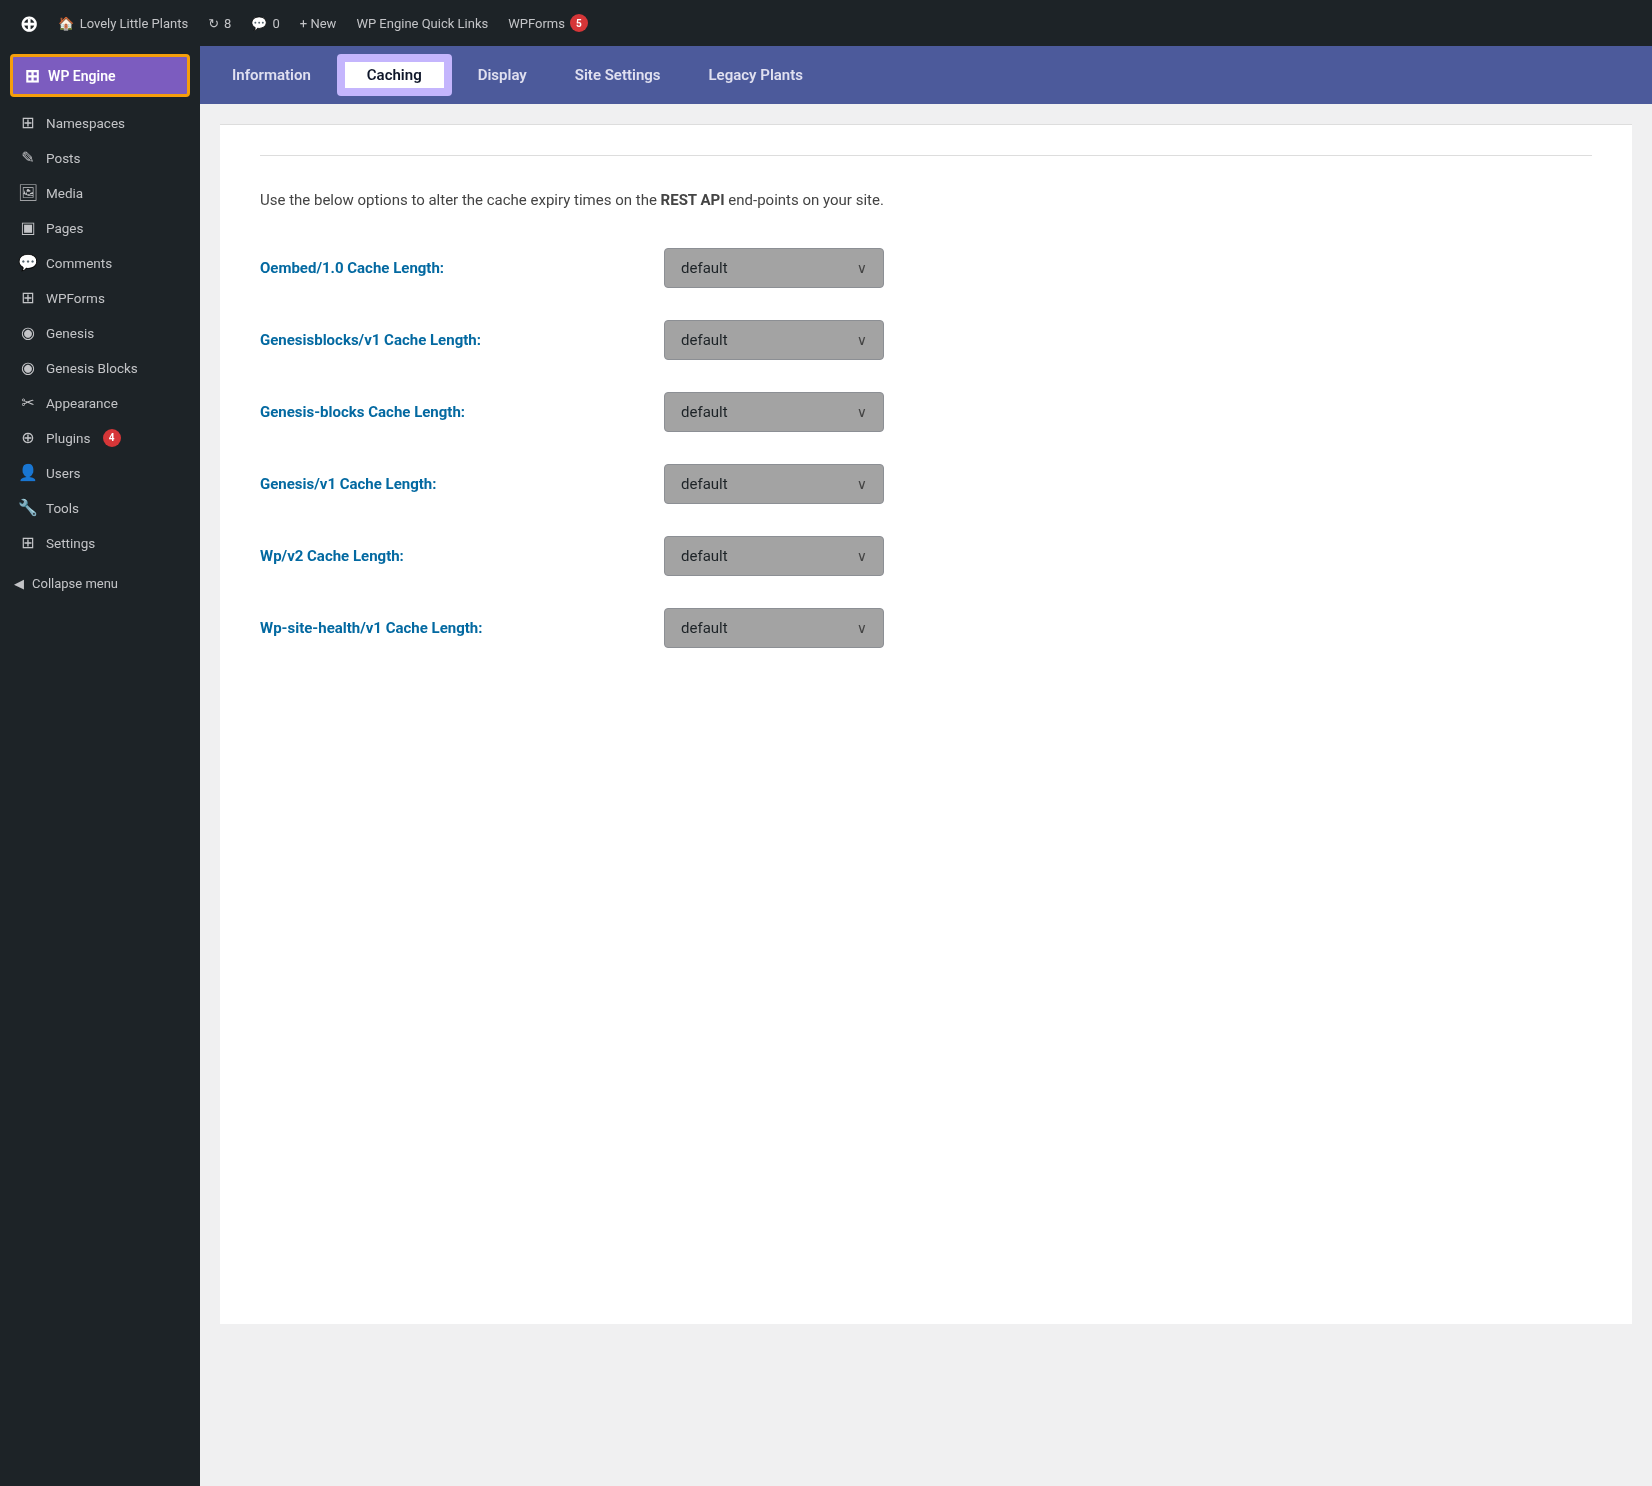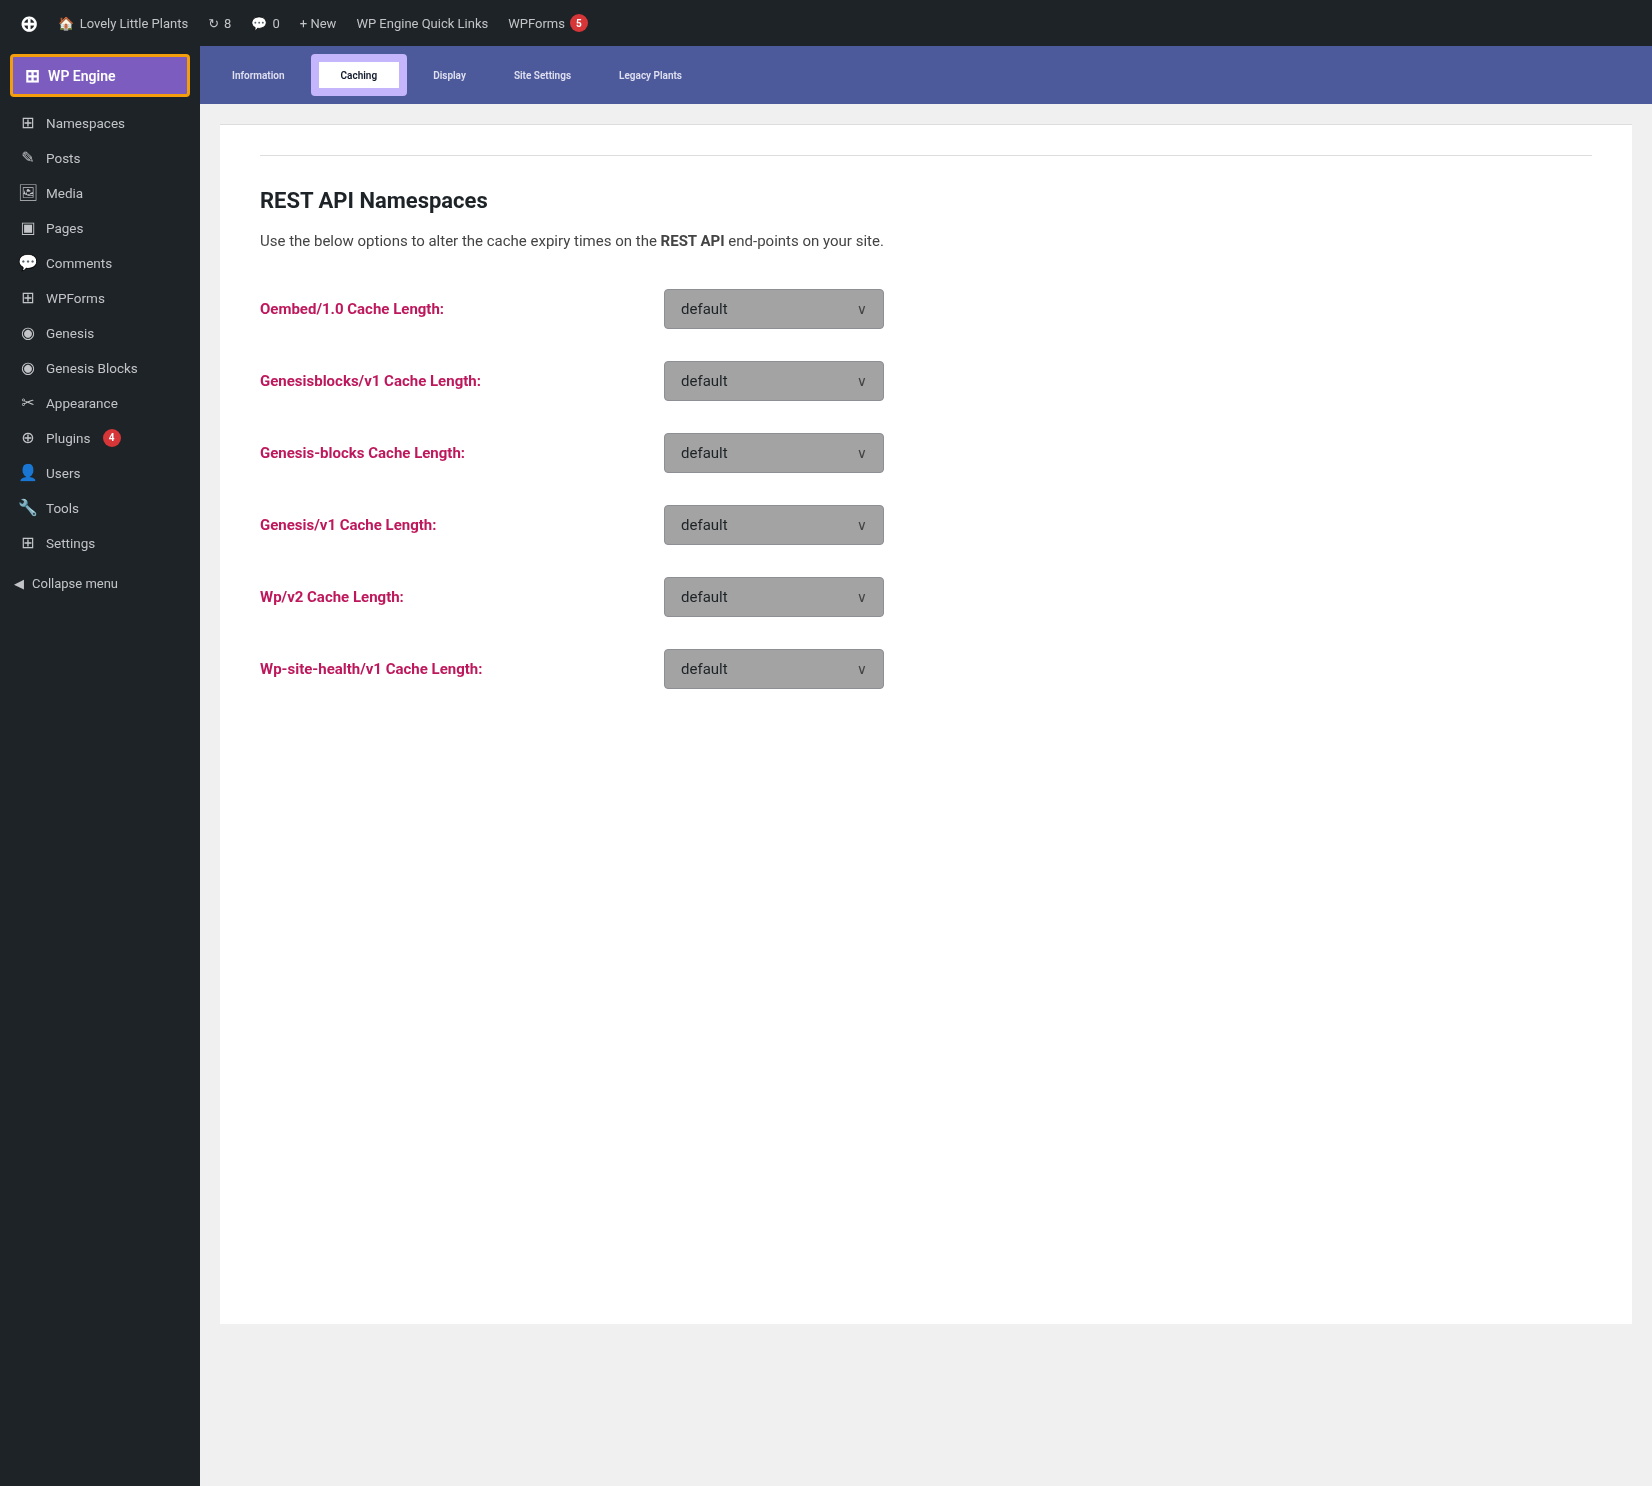--- a/index.html
+++ b/index.html
@@ -109,21 +109,21 @@
     .wp-engine-tabbar {
       background: #4c5a9b;
       display: flex;
       align-items: center;
       height: 58px;
       padding: 0 10px;
       gap: 4px;
     }
     .wp-tab {
       color: #e0e0f0;
-      font-size: 10px;
+      font-size: 15px;
       font-weight: 600;
       padding: 10px 22px;
       cursor: pointer;
       border-radius: 4px;
       height: 42px;
       display: flex;
       align-items: center;
       white-space: nowrap;
     }
     .wp-tab.active {
@@ -163,21 +163,21 @@
 
     .cache-row {
       display: flex;
       align-items: center;
       margin-bottom: 32px;
       gap: 24px;
     }
     .cache-label {
       font-size: 15px;
       font-weight: 700;
-      color: #be185d;
+      color: #0369a1;
       min-width: 380px;
     }
     .cache-select {
       border: 1.5px solid #8c8f94;
       border-radius: 4px;
       padding: 10px 16px;
       font-size: 15px;
       color: #1d2327;
       background: #a3a3a3;
       min-width: 220px;
@@ -308,21 +308,20 @@
         <span>Site Settings</span>
       </div>
       <div class="wp-tab">
         <span>Legacy Plants</span>
       </div>
     </div>
 
     <div class="main-content">
       <div class="content-panel">
         <div class="divider-top"></div>
-        <h2 class="section-title">REST API Namespaces</h2>
         <p class="section-desc">
           <span>Use the below options to alter the cache expiry times on the </span><strong>REST API</strong><span> end-points on your site.</span>
         </p>
 
         <div class="cache-row">
           <div class="cache-label">Oembed/1.0 Cache Length:</div>
           <div class="cache-select">
             <span>default</span>
             <span class="chevron">∨</span>
           </div>

